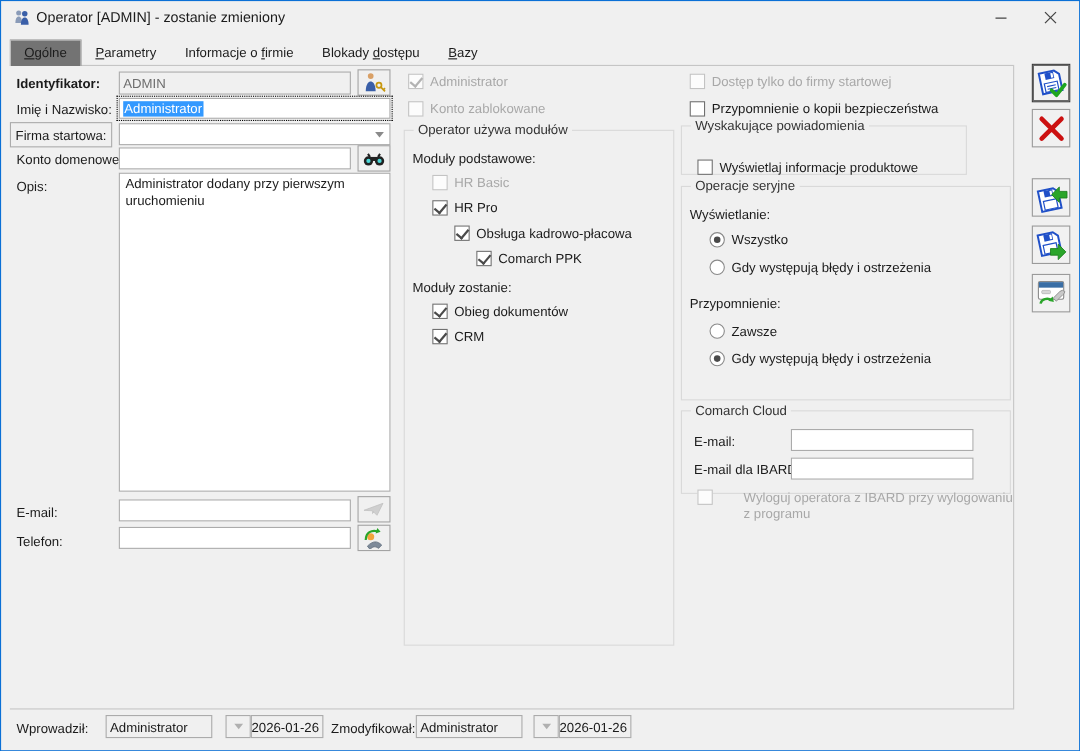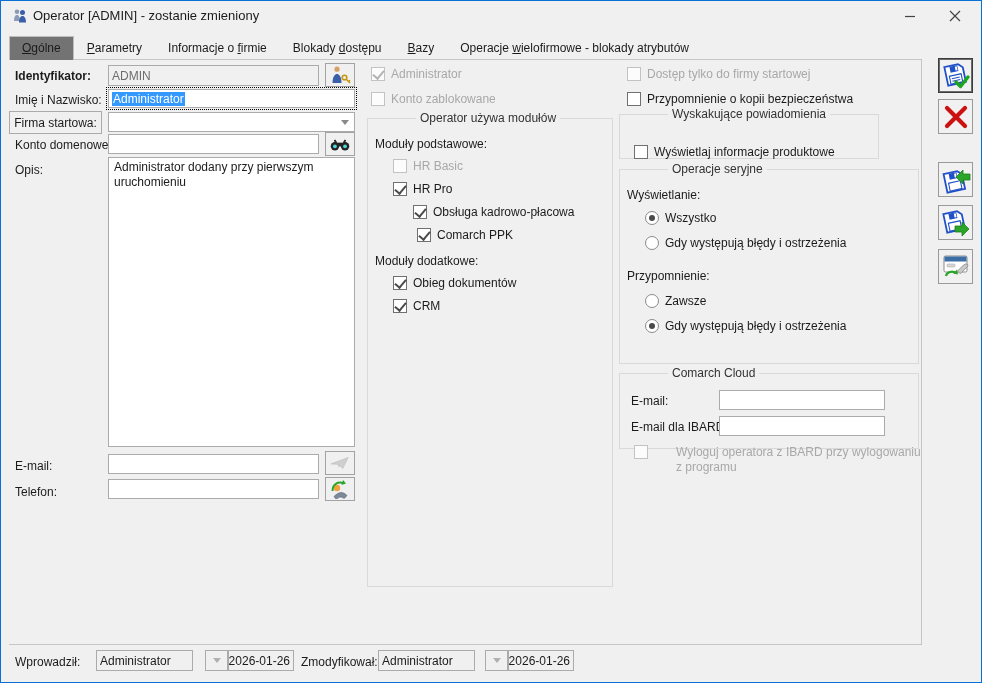--- a/index.html
+++ b/index.html
@@ -32,21 +32,21 @@
   .field.right { justify-content:flex-end; }
   .textarea { position:absolute; background:#fff; border:1px solid #ababab; font-size:12px; color:#1b1b1b; padding:2px 5px; line-height:15px; }
   .icon-btn { position:absolute; background:#f0f0f0; border:1px solid #a3a3a3; display:flex; align-items:center; justify-content:center; }
   .icon-btn.disabled svg { opacity:.55; }
   .btn-like { position:absolute; background:#f0f0f0; border:1px solid #ababab; font-size:12px; color:#1b1b1b; display:flex; align-items:center; justify-content:center; }
   .combo-arrow { position:absolute; right:5px; top:7px; width:0; height:0; border-left:4px solid transparent; border-right:4px solid transparent; border-top:5px solid #8a8a8a; }
   .drop-btn { position:absolute; background:#f0f0f0; border:1px solid #ababab; display:flex; align-items:center; justify-content:center; }
   .drop-btn .tri { width:0; height:0; border-left:4px solid transparent; border-right:4px solid transparent; border-top:5px solid #b0b0b0; }
   
   .group { position:absolute; border:1px solid #d9d9d9; }
-  .gtitle { position:absolute; top:-8px; left:8px; background:#f0f0f0; padding:0 4px; font-size:12px; color:#333; white-space:nowrap;margin-left:40px; }
+  .gtitle { position:absolute; top:-8px; left:8px; background:#f0f0f0; padding:0 4px; font-size:12px; color:#333; white-space:nowrap; }
   
   .cb { position:absolute; display:flex; align-items:center; gap:6px; font-size:12px; color:#1b1b1b; }
   .cb .box { width:14px; height:14px; border:1px solid #707070; background:#fff; position:relative; flex:none; }
   .cb.checked .box::after { content:""; position:absolute; left:3px; top:0px; width:5px; height:9px; border:solid #4a4a4a; border-width:0 2px 2px 0; transform:rotate(40deg); }
   .cb.disabled { color:#a8a8a8; }
   .cb.disabled .box { border-color:#c3c3c3; background:#fcfcfc; }
   .cb.disabled.checked .box::after { border-color:#b3b3b3; }
   .cb.multiline { align-items:flex-start;gap:28px; }
   .cb.multiline span.txt { width:252px; white-space:normal; line-height:15px; }
   .radio { position:absolute; display:flex; align-items:center; gap:6px; font-size:12px; color:#1b1b1b; }
@@ -81,21 +81,20 @@
         </svg>
     </div>
   </div>
 
   <div class="tabs">
     <div class="tab checked"><u>O</u>gólne</div>
     <div class="tab"><u>P</u>arametry</div>
     <div class="tab">Informacje o <u>f</u>irmie</div>
     <div class="tab">Blokady <u>d</u>ostępu</div>
     <div class="tab"><u>B</u>azy</div>
-    <div class="tab">Operacje <u>w</u>ielofirmowe - blokady atrybutów</div>
   </div>
   <div class="hline" style="left:8px; top:58px; width:912px"></div>
   <div class="vline" style="left:920px; top:58px; height:586px"></div>
 
   <div class="lbl bold" style="left:14px; top:68px">Identyfikator:</div>
   <div class="field disabled" style="left:107px; top:64px; width:211px; height:21px">
     <span>ADMIN</span>
   </div>
   <div class="icon-btn" style="left:324px; top:62px; width:30px; height:24px">
     <svg width="22" height="20" viewBox="0 0 22 20">
@@ -177,25 +176,25 @@
       <span class="txt">HR Basic</span>
   </div>
   <div class="cb checked" style="left:392px; top:181px">
     <span class="box"></span>
       <span class="txt">HR Pro</span>
   </div>
   <div class="cb checked" style="left:412px; top:204px">
     <span class="box"></span>
       <span class="txt">Obsługa kadrowo-płacowa</span>
   </div>
-  <div class="cb checked" style="left:416px; top:227px">
+  <div class="cb checked" style="left:432px; top:227px">
     <span class="box"></span>
       <span class="txt">Comarch PPK</span>
   </div>
-  <div class="lbl" style="left:374px; top:253px">Moduły dodatkowe:</div>
+  <div class="lbl" style="left:374px; top:253px">Moduły zostanie:</div>
   <div class="cb checked" style="left:392px; top:275px">
     <span class="box"></span>
       <span class="txt">Obieg dokumentów</span>
   </div>
   <div class="cb checked" style="left:392px; top:298px">
     <span class="box"></span>
       <span class="txt">CRM</span>
   </div>
 
   <div class="cb disabled" style="left:626px; top:66px">

